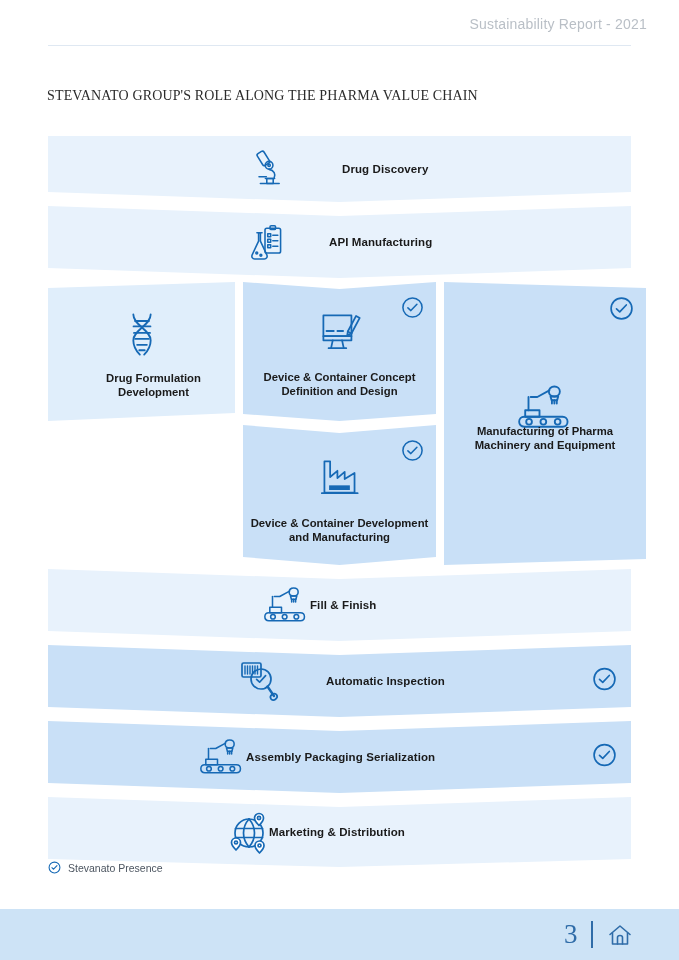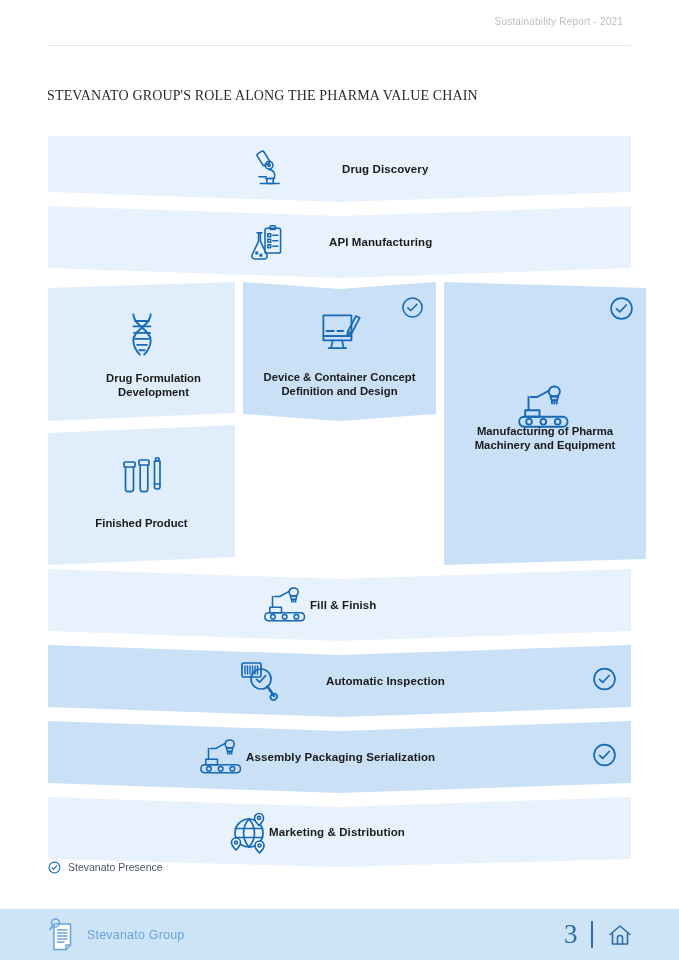--- a/index.html
+++ b/index.html
@@ -17,23 +17,23 @@
 
   
   .page-header {
     position: absolute;
     top: 0; left: 0;
     width: 679px;
     height: 56px;
   }
   .header-label {
     position: absolute;
-    right: 56px;
+    right: 32px;
     top: 16px;
-    font-size: 10px;
+    font-size: 14px;
     color: #b9bfc6;
     letter-spacing: .2px;
     white-space: nowrap;
   }
   .header-rule {
     position: absolute;
     left: 48px;
     right: 48px;
     top: 45px;
     height: 1px;
@@ -118,21 +118,21 @@
     right: 12px;
     top: 14px;
   }
 
   
   .legend {
     position: absolute;
     left: 48px;
     top: 861px;
     display: flex;
-    align-items: flex-start;
+    align-items: center;
     gap: 7px;
   }
   .legend-text {
     font-size: 10.5px;
     color: #4c5560;
   }
 
   
   .footer {
     position: absolute;
@@ -240,39 +240,20 @@
     <div class="cell-icon" style="top:26px;">
       <svg width="52" height="52" viewBox="0 0 48 48" fill="none" stroke="#1669b5" stroke-width="1.7" stroke-linecap="round" stroke-linejoin="round">
         <path d="M16,6 C16,16 32,20 32,30 C32,36 28,41 26,43"></path>
         <path d="M32,6 C32,16 16,20 16,30 C16,36 20,41 22,43"></path>
         <path d="M17.6,12 L30.4,12 M16.2,17 L31.8,17 M16.6,23 L31.4,23 M17.8,28.5 L30.2,28.5 M19.5,34 L28.5,34 M21.5,39 L26.5,39"></path>
       </svg>
     </div>
     <div class="cell-label" style="top:89px;margin-left:24px;">Drug Formulation Development</div>
   </div>
 
-  <div class="grid-cell" style="left:0px; top:289px; width:187px; height:140px;">
-    <div class="cell-shape">
-      <svg viewBox="0 0 187 140" preserveAspectRatio="none">
-        <path d="M0,8 L187,0 L187,132 L0,140 Z" fill="#e0eefb"></path>
-      </svg>
-    </div>
-    <div class="cell-icon" style="top:26px;">
-      <svg width="56" height="52" viewBox="0 0 56 48" fill="none" stroke="#1669b5" stroke-width="1.7" stroke-linecap="round" stroke-linejoin="round">
-        <rect x="10" y="9" width="11" height="5" rx="1"></rect>
-        <path d="M11.5,14 L11.5,36 C11.5,37.6 12.6,38.6 14,38.6 L17,38.6 C18.4,38.6 19.5,37.6 19.5,36 L19.5,14"></path>
-        <rect x="25" y="7" width="10" height="5" rx="1"></rect>
-        <path d="M26.2,12 L26.2,36 C26.2,37.6 27.3,38.6 28.6,38.6 L31.4,38.6 C32.7,38.6 33.8,37.6 33.8,36 L33.8,12"></path>
-        <path d="M40.5,8 L46,8 L46,33.5 C46,35 45,36 43.7,36 L42.8,36 C41.5,36 40.5,35 40.5,33.5 Z"></path>
-        <path d="M41.6,5 L44.9,5 L44.9,8 L41.6,8 Z"></path>
-        <path d="M40.7,31 L45.8,31"></path>
-      </svg>
-    </div>
-    <div class="cell-label" style="top:91px;">Finished Product</div>
-  </div>
 
   <div class="grid-cell" style="left:195px; top:146px; width:193px; height:139px;">
     <div class="cell-shape">
       <svg viewBox="0 0 193 139" preserveAspectRatio="none">
         <path d="M0,0 L96.5,7 L193,0 L193,132 L96.5,139 L0,132 Z" fill="#c9e0f7"></path>
       </svg>
     </div>
     <div class="cell-check">
       <svg width="23" height="23" viewBox="0 0 24 24" fill="none" stroke="#1669b5" stroke-width="1.6">
         <circle cx="12" cy="12" r="10"></circle>
@@ -286,20 +267,41 @@
         <path d="M10,33 L37,33 L37,29 L10,29 Z" fill="none"></path>
         <path d="M19,33 L17.5,40 M28,33 L29.5,40"></path>
         <path d="M15,40.5 L32,40.5"></path>
         <path d="M33.5,24.5 L41.5,9.5 L45,11.4 L37,26.4 L33,28 Z"></path>
         <path d="M33.5,24.5 L37,26.4"></path>
       </svg>
     </div>
     <div class="cell-label" style="top:88px;">Device &amp; Container Concept Definition and Design</div>
   </div>
 
+  <div class="grid-cell" style="left:195px; top:289px; width:193px; height:140px;">
+    <div class="cell-shape">
+      <svg viewBox="0 0 193 140" preserveAspectRatio="none">
+        <path d="M0,0 L96.5,8 L193,0 L193,132 L96.5,140 L0,132 Z" fill="#c9e0f7"></path>
+      </svg>
+    </div>
+    <div class="cell-check">
+      <svg width="23" height="23" viewBox="0 0 24 24" fill="none" stroke="#1669b5" stroke-width="1.6">
+        <circle cx="12" cy="12" r="10"></circle>
+        <path d="M7.2,12.4 L10.3,15.2 L16.6,8.6" stroke-linecap="round" stroke-linejoin="round"></path>
+      </svg>
+    </div>
+    <div class="cell-icon" style="top:26px;">
+      <svg width="54" height="50" viewBox="0 0 52 48" fill="none" stroke="#1669b5" stroke-width="1.7" stroke-linecap="round" stroke-linejoin="round">
+        <path d="M11,40 L11,10 L16.5,10 L16.5,25 L23.5,19 L23.5,26 L30.5,20 L30.5,27 L40,21 L40,40 Z"></path>
+        <rect x="15.5" y="33" width="20" height="4.5" fill="#1669b5" stroke="none"></rect>
+        <path d="M8.5,40.5 L43,40.5"></path>
+      </svg>
+    </div>
+    <div class="cell-label" style="top:91px;">Device &amp; Container Development and Manufacturing</div>
+  </div>
 
   <div class="grid-cell" style="left:396px; top:146px; width:202px; height:283px;">
     <div class="cell-shape">
       <svg viewBox="0 0 187 283" preserveAspectRatio="none">
         <path d="M0,0 L187,6 L187,277 L0,283 Z" fill="#c9e0f7"></path>
       </svg>
     </div>
     <div class="cell-check">
       <svg width="25" height="25" viewBox="0 0 24 24" fill="none" stroke="#1669b5" stroke-width="1.6">
         <circle cx="12" cy="12" r="10"></circle>
@@ -429,32 +431,20 @@
   <span style="display:flex;">
     <svg width="13" height="13" viewBox="0 0 24 24" fill="none" stroke="#1669b5" stroke-width="2">
       <circle cx="12" cy="12" r="10"></circle>
       <path d="M7.2,12.4 L10.3,15.2 L16.6,8.6" stroke-linecap="round" stroke-linejoin="round"></path>
     </svg>
   </span>
   <span class="legend-text">Stevanato Presence</span>
 </div>
 
 <div class="footer">
-  <div class="footer-brand">
-    <span style="display:flex;">
-      <svg width="30" height="34" viewBox="0 0 30 34" fill="none" stroke="#6aa4d8" stroke-width="1.5" stroke-linecap="round" stroke-linejoin="round">
-        <path d="M7,6 L23.5,6 L23.5,27 L19,31.5 L7,31.5 Z" fill="#ffffff"></path>
-        <path d="M19,31.5 L19,27 L23.5,27"></path>
-        <path d="M10.5,12 L20,12 M10.5,15 L20,15 M10.5,18 L20,18 M10.5,21 L20,21 M10.5,24 L17,24"></path>
-        <circle cx="8.5" cy="5" r="4"></circle>
-        <path d="M5.8,8 L3,11.4" stroke-width="1.8"></path>
-      </svg>
-    </span>
-    <span class="footer-brand-text">Stevanato Group</span>
-  </div>
   <div class="footer-right">
     <span class="page-number">3</span>
     <span class="page-sep"></span>
     <span style="display:flex;">
       <svg width="26" height="26" viewBox="0 0 26 26" fill="none" stroke="#2f6ca8" stroke-width="1.6" stroke-linecap="round" stroke-linejoin="round">
         <path d="M3,12.5 L13,4 L23,12.5"></path>
         <path d="M5.5,11 L5.5,22 L20.5,22 L20.5,11"></path>
         <path d="M10.5,22 L10.5,15.5 C10.5,14.3 11.5,13.5 13,13.5 C14.5,13.5 15.5,14.3 15.5,15.5 L15.5,22"></path>
       </svg>
     </span>

